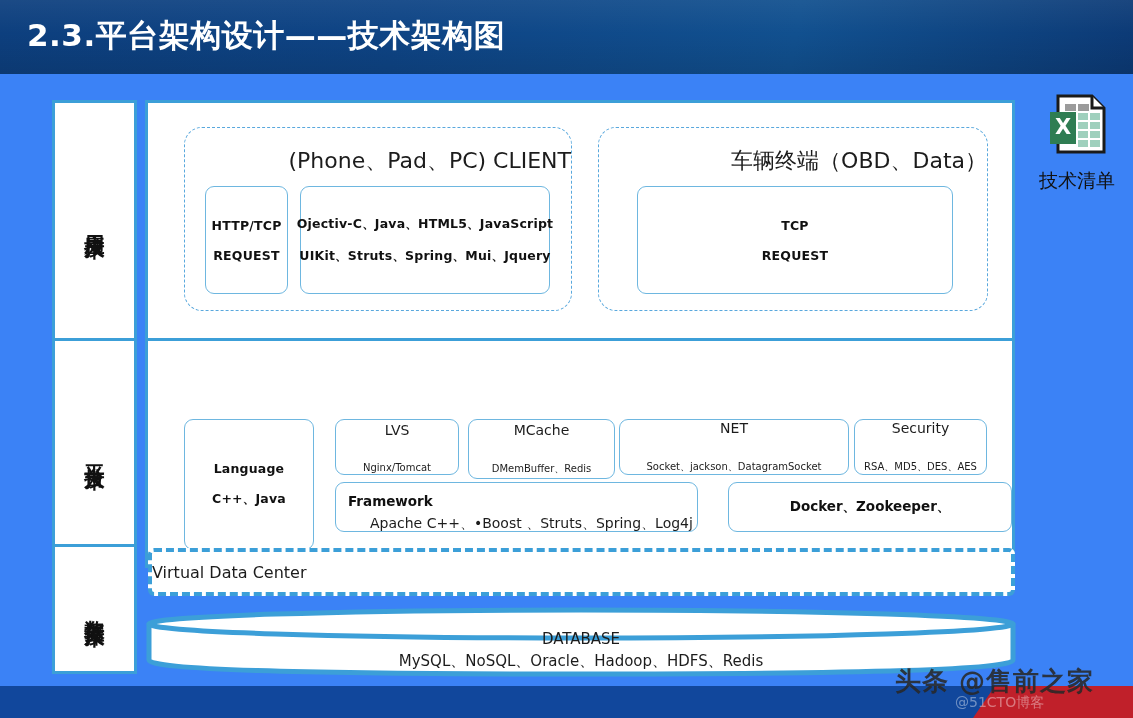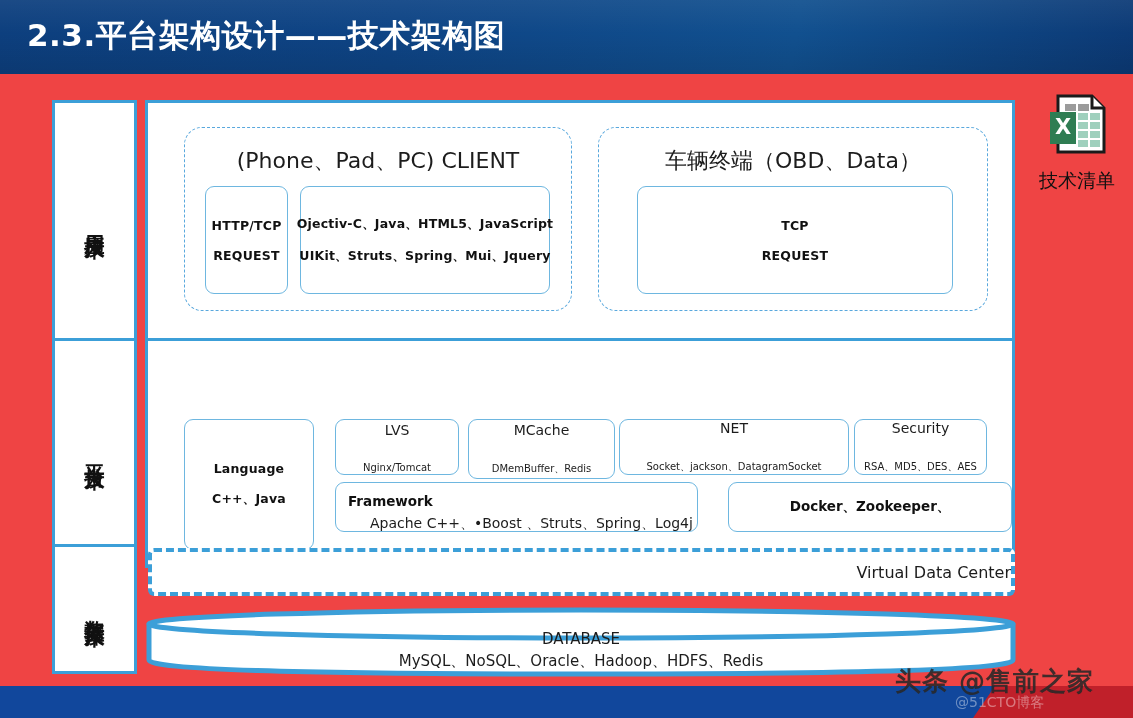--- a/index.html
+++ b/index.html
@@ -5,21 +5,21 @@
   * { box-sizing: border-box; margin: 0; padding: 0; }
   html, body {
     width: 1133px; height: 718px;
     font-family: "Liberation Sans", "DejaVu Sans", sans-serif;
     background: #ffffff;
     overflow: hidden;
   }
   #slide {
     position: relative;
     width: 1133px; height: 718px;
-    background: #ef4444;
+    background: #3b82f6;
   }
 
   
   #header {
     position: absolute; left: 0; top: 0;
     width: 1133px; height: 74px;
     background: linear-gradient(100deg, #0d3f7e 0%, #0e4485 35%, #11508f 70%, #0c3a76 100%);
     overflow: hidden;
   }
   #header .sheen {
@@ -66,33 +66,33 @@
     position: absolute;
     border: 1.6px dashed #59a8dd;
     border-radius: 18px;
     background: #ffffff;
   }
   .dashed-rect-heavy {
     position: absolute;
     border: 4px dashed #3c9fd8;
     border-radius: 6px;
     background: #ffffff;
-    display: flex; align-items: center; justify-content: flex-end;
+    display: flex; align-items: center; justify-content: flex-start;
   }
   .solid-round {
     position: absolute;
     border: 1.4px solid #6eb7e0;
     border-radius: 9px;
     background: #ffffff;
   }
 
   .group-title {
     position: absolute;
     width: 100%;
-    text-align: center;
+    text-align: right;
     font-size: 22px;
     color: #1c1c1c;
     font-family: "DejaVu Sans", "Liberation Sans", sans-serif;
     white-space: nowrap;
   }
 
   .cell-center {
     display: flex; flex-direction: column;
     align-items: center; justify-content: center;
   }

